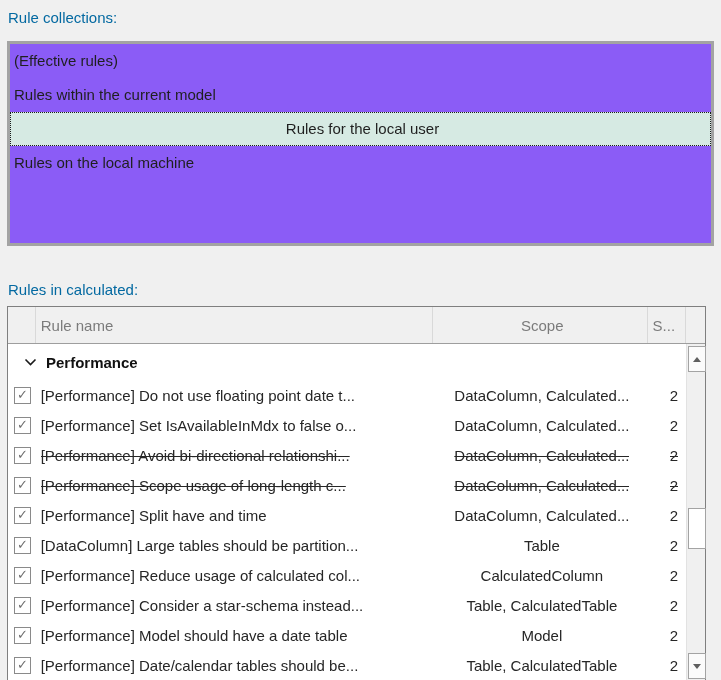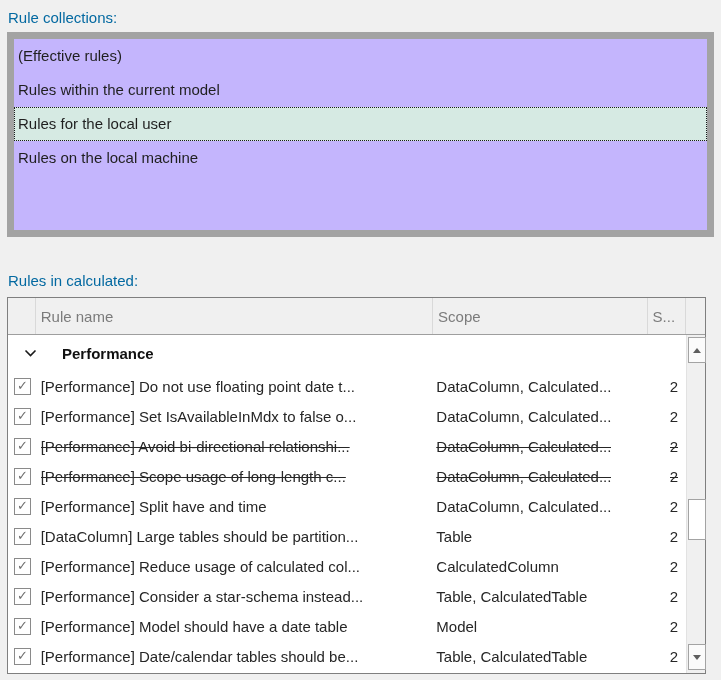--- a/index.html
+++ b/index.html
@@ -15,37 +15,38 @@
   .section-label {
     font-size: 15px;
     color: #0369a1;
     padding-left: 1px;
     height: 19px;
     line-height: 19px;
   }
 
   
   .listbox {
-    margin-top: 5px;
+    margin-top: 14px;
     width: 707px; height: 205px;
-    background: #c4b5fd;
-    border: 7px solid #a3a3a3;
+    background: #8b5cf6;
+    border: 3px solid #a3a3a3;
     overflow: hidden;
   }
   .list-item {
     height: 34px; line-height: 34px;
     font-size: 15px;
     padding-left: 4px;
     white-space: nowrap;
     cursor: default;
   }
   .list-item.selected {
     background: #d6eae3;
     outline: 1px dotted #1a1a1a;
     outline-offset: -1px;
+    text-align: center;
   }
 
   
   .label-rules { margin-top: 34px; }
   .rules-table {
     margin-top: 7px;
     width: 699px; height: 377px;
     border: 1px solid #7f7f7f;
     background: #ffffff;
   }
@@ -58,36 +59,36 @@
     font-size: 15px;
   }
   .hcell {
     border-right: 1px solid #d9d9d9;
     padding-left: 5px;
     display: flex; align-items: center;
     white-space: nowrap; overflow: hidden;
   }
   .col-check { width: 28px; }
   .col-name  { width: 402px; }
-  .col-scope { width: 217px; }
+  .col-scope { width: 217px; justify-content: center; }
   .col-sev   { width: 39px; }
   .col-sb    { width: 19px; border-right: none; }
 
   .tbody {
     position: relative;
     height: 338px;
     background: #ffffff;
   }
   .rows-area { margin-right: 19px; overflow: hidden; height: 100%; }
 
   .group-row {
     height: 36px;
     display: flex; align-items: center;
     padding-left: 16px;
-    gap: 25px;
+    gap: 9px;
   }
   .chevron { display: flex; align-items: center; cursor: default; }
   .group-label { font-size: 15px; font-weight: bold; color: #111; white-space: nowrap; }
 
   .trow {
     height: 30px;
     display: flex; align-items: center;
     font-size: 15px;
     color: #262626;
   }

